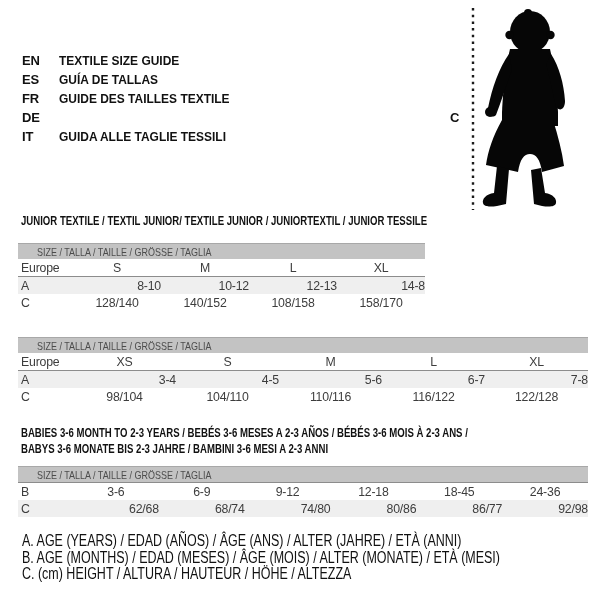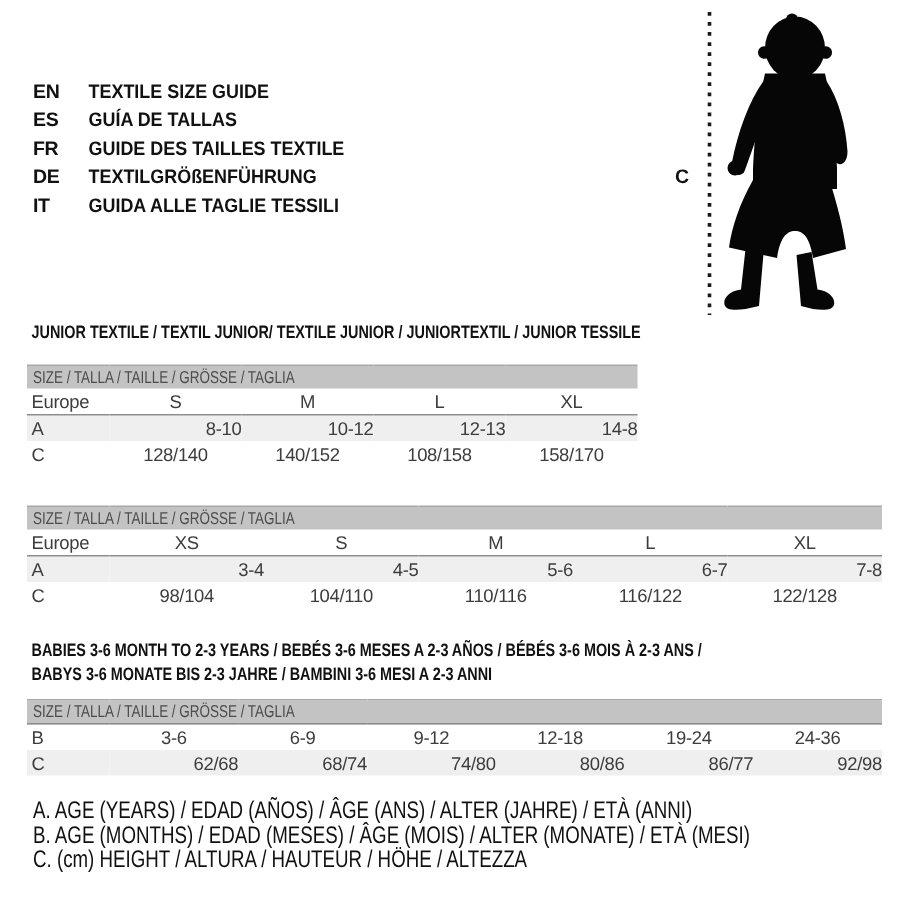--- a/index.html
+++ b/index.html
@@ -42,21 +42,21 @@
   table.size-table {
     width:100%; border-collapse:collapse; table-layout:fixed;
     font-size:12.3px; color:var(--text,#3d3d3d);
   }
   table.size-table td { padding:0; height:17px; text-align:center; vertical-align:middle; letter-spacing:-0.2px; overflow:visible; }
   table.size-table td.lbl { text-align:left; padding-left:3px; }
   col.c-lbl { width:55px; }
   tr.band td {
     background:var(--band-bg,#c3c3c3);
     border-top:1px solid #a8a8a8;
-    height:15px; text-align:left; padding-left:4px;
+    height:15px; text-align:left; padding-left:19px;
     font-size:11.5px; color:#4c4c4c; letter-spacing:0;
   }
   tr.shade td { background:var(--shade-bg,#efefef);text-align:right; }
   tr.rule td { border-top:1px solid var(--rule,#8c8c8c); }
 
   
   .footnotes { position:absolute; left:22px; top:533px; }
   .footnote { font-size:16px; font-weight:400; line-height:16.5px; white-space:nowrap; }
 </style>
 </head>
@@ -72,21 +72,20 @@
     <div class="lang-row">
       <span class="lang-code">ES</span>
       <span class="lang-label"><span class="cond sx92">GUÍA DE TALLAS</span></span>
     </div>
     <div class="lang-row">
       <span class="lang-code">FR</span>
       <span class="lang-label"><span class="cond sx92">GUIDE DES TAILLES TEXTILE</span></span>
     </div>
     <div class="lang-row">
       <span class="lang-code">DE</span>
-      <span class="lang-label"><span class="cond sx92">TEXTILGRÖßENFÜHRUNG</span></span>
     </div>
     <div class="lang-row">
       <span class="lang-code">IT</span>
       <span class="lang-label"><span class="cond sx92">GUIDA ALLE TAGLIE TESSILI</span></span>
     </div>
   </div>
 
   <svg class="figure" viewBox="0 0 150 212">
     <line x1="33" y1="4" x2="33" y2="206" stroke="#1a1a1a" stroke-width="2.4" stroke-dasharray="2.5 4.2"></line>
     <text x="10" y="118" font-size="13" font-weight="bold" fill="#111" font-family="Liberation Sans, sans-serif">C</text>
@@ -207,21 +206,21 @@
         <tbody>
             <tr class="band">
           <td colspan="7"><span class="cond sx78">SIZE / TALLA / TAILLE / GRÖSSE / TAGLIA</span></td>
         </tr>
         <tr class="rule">
           <td class="lbl">B</td>
           <td>3-6</td>
           <td>6-9</td>
           <td>9-12</td>
           <td>12-18</td>
-          <td>19-24</td>
+          <td>18-45</td>
           <td>24-36</td>
         </tr>
         <tr class="shade">
           <td class="lbl">C</td>
           <td>62/68</td>
           <td>68/74</td>
           <td>74/80</td>
           <td>80/86</td>
           <td>86/77</td>
           <td>92/98</td>

